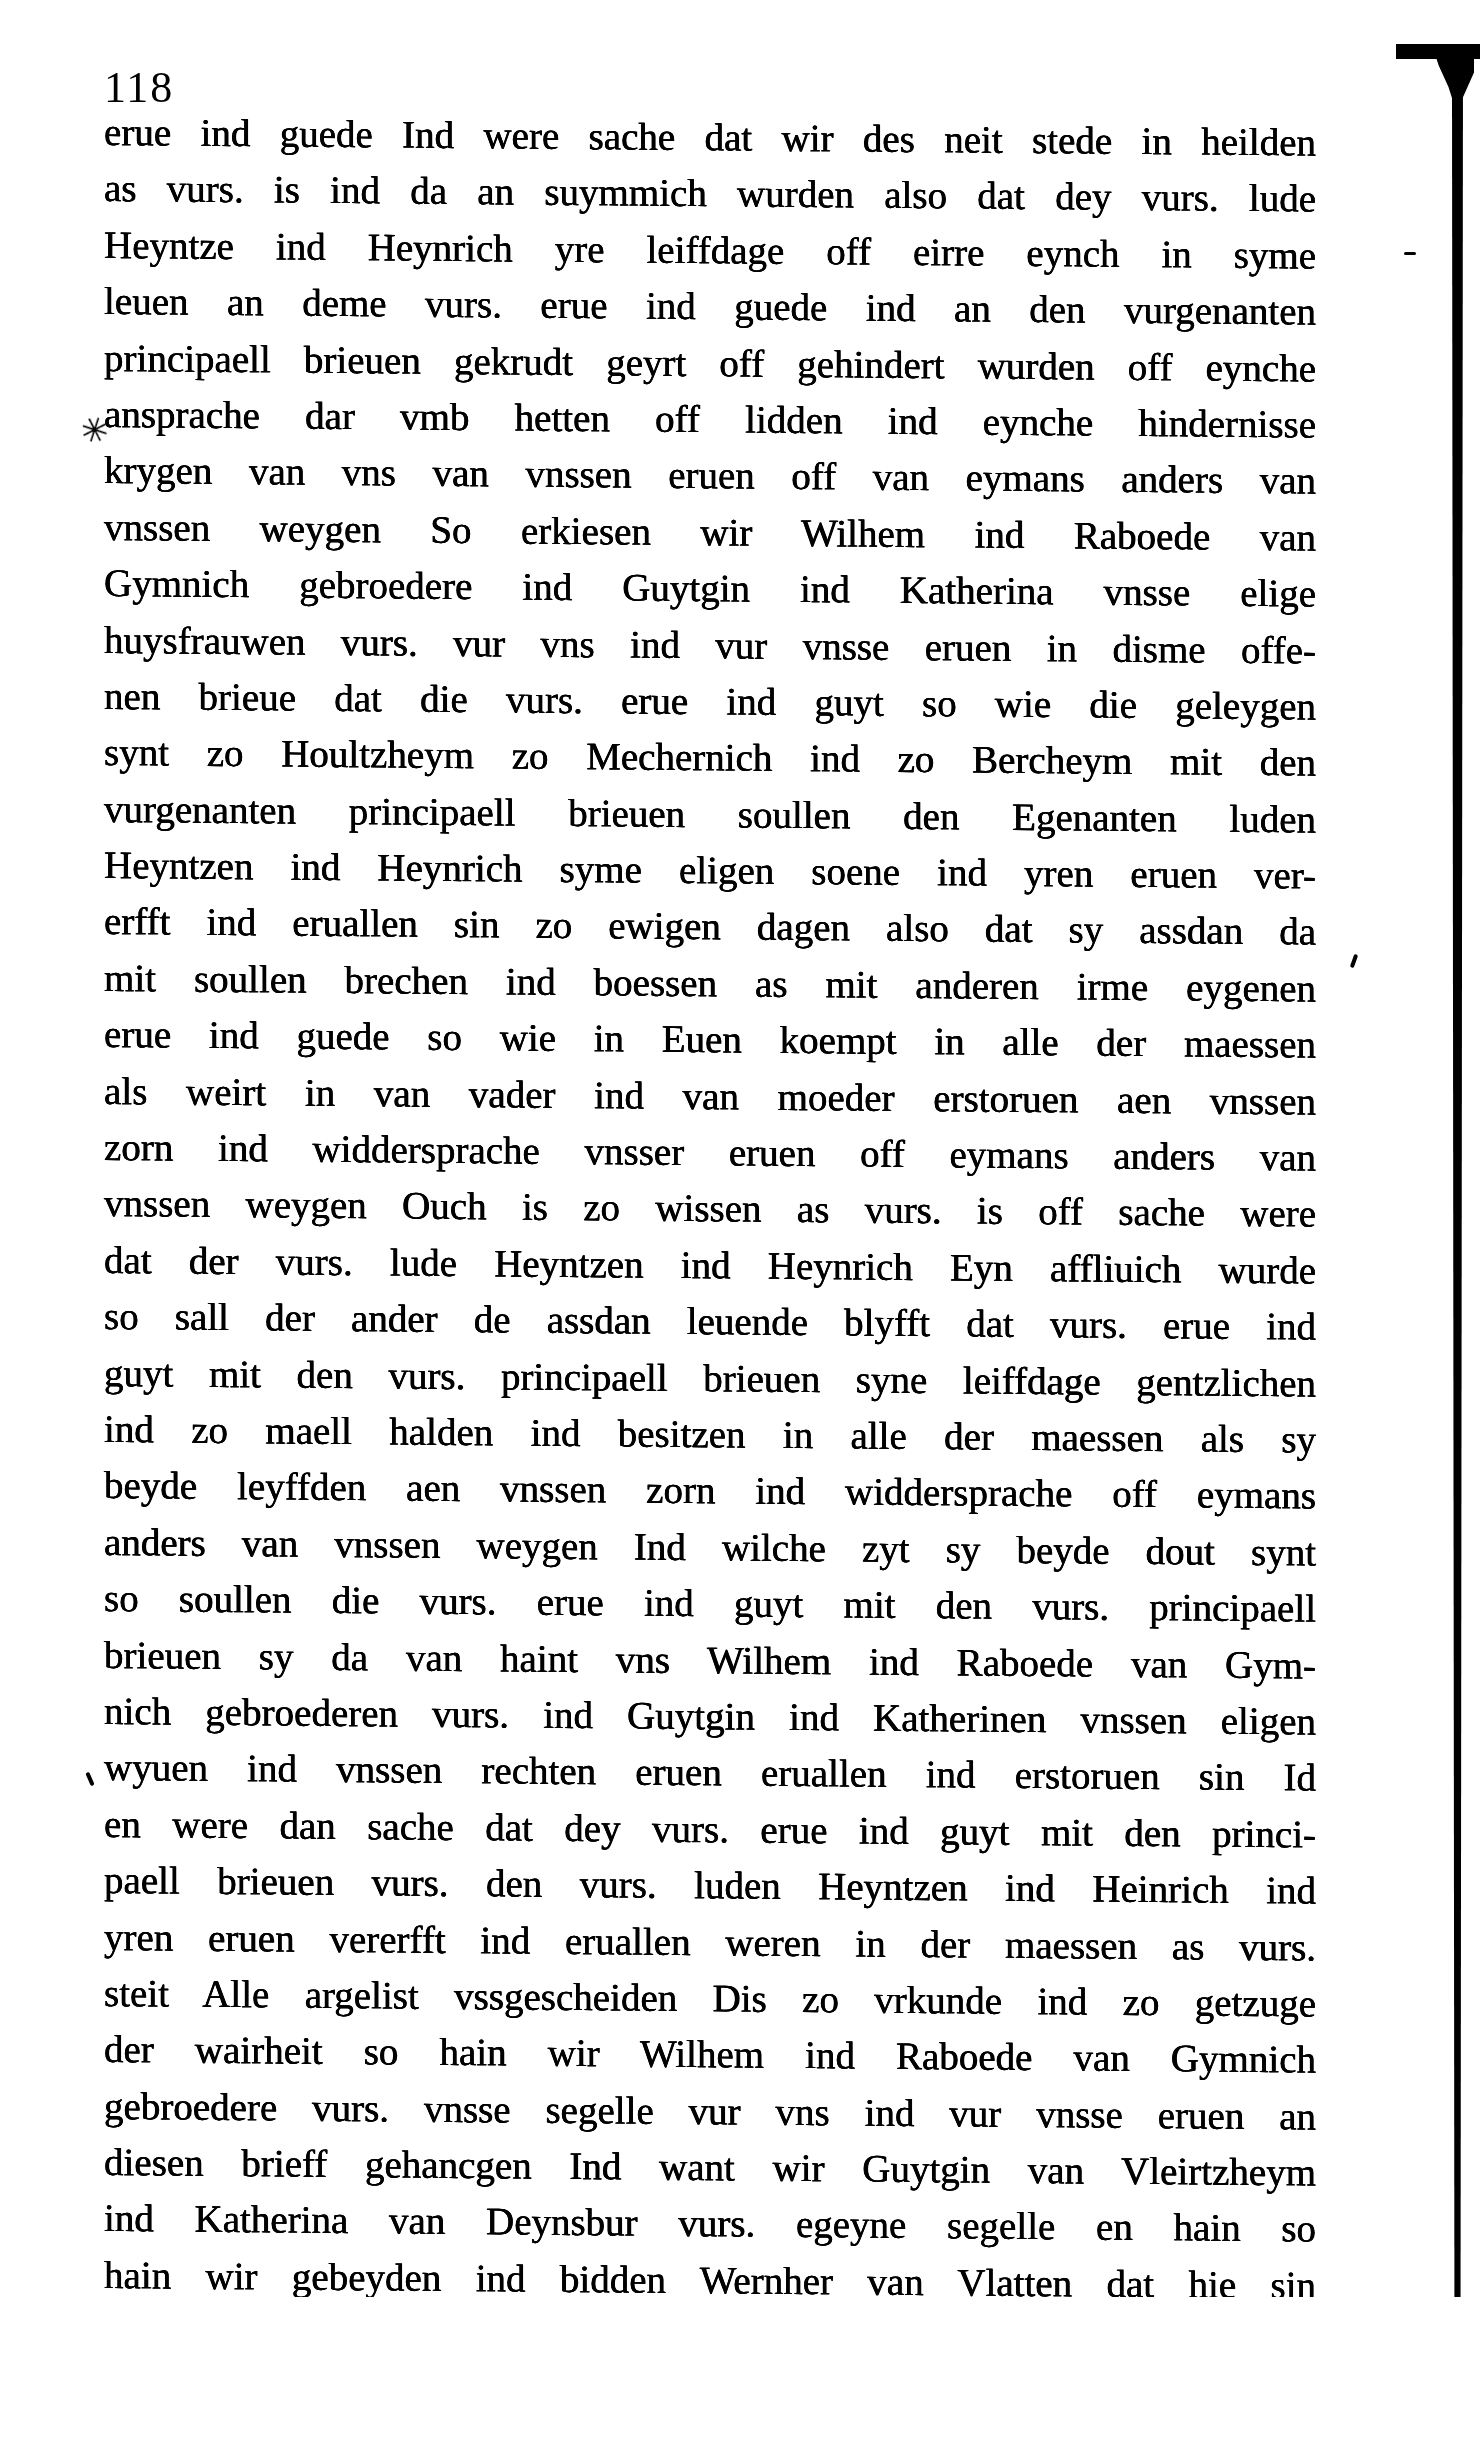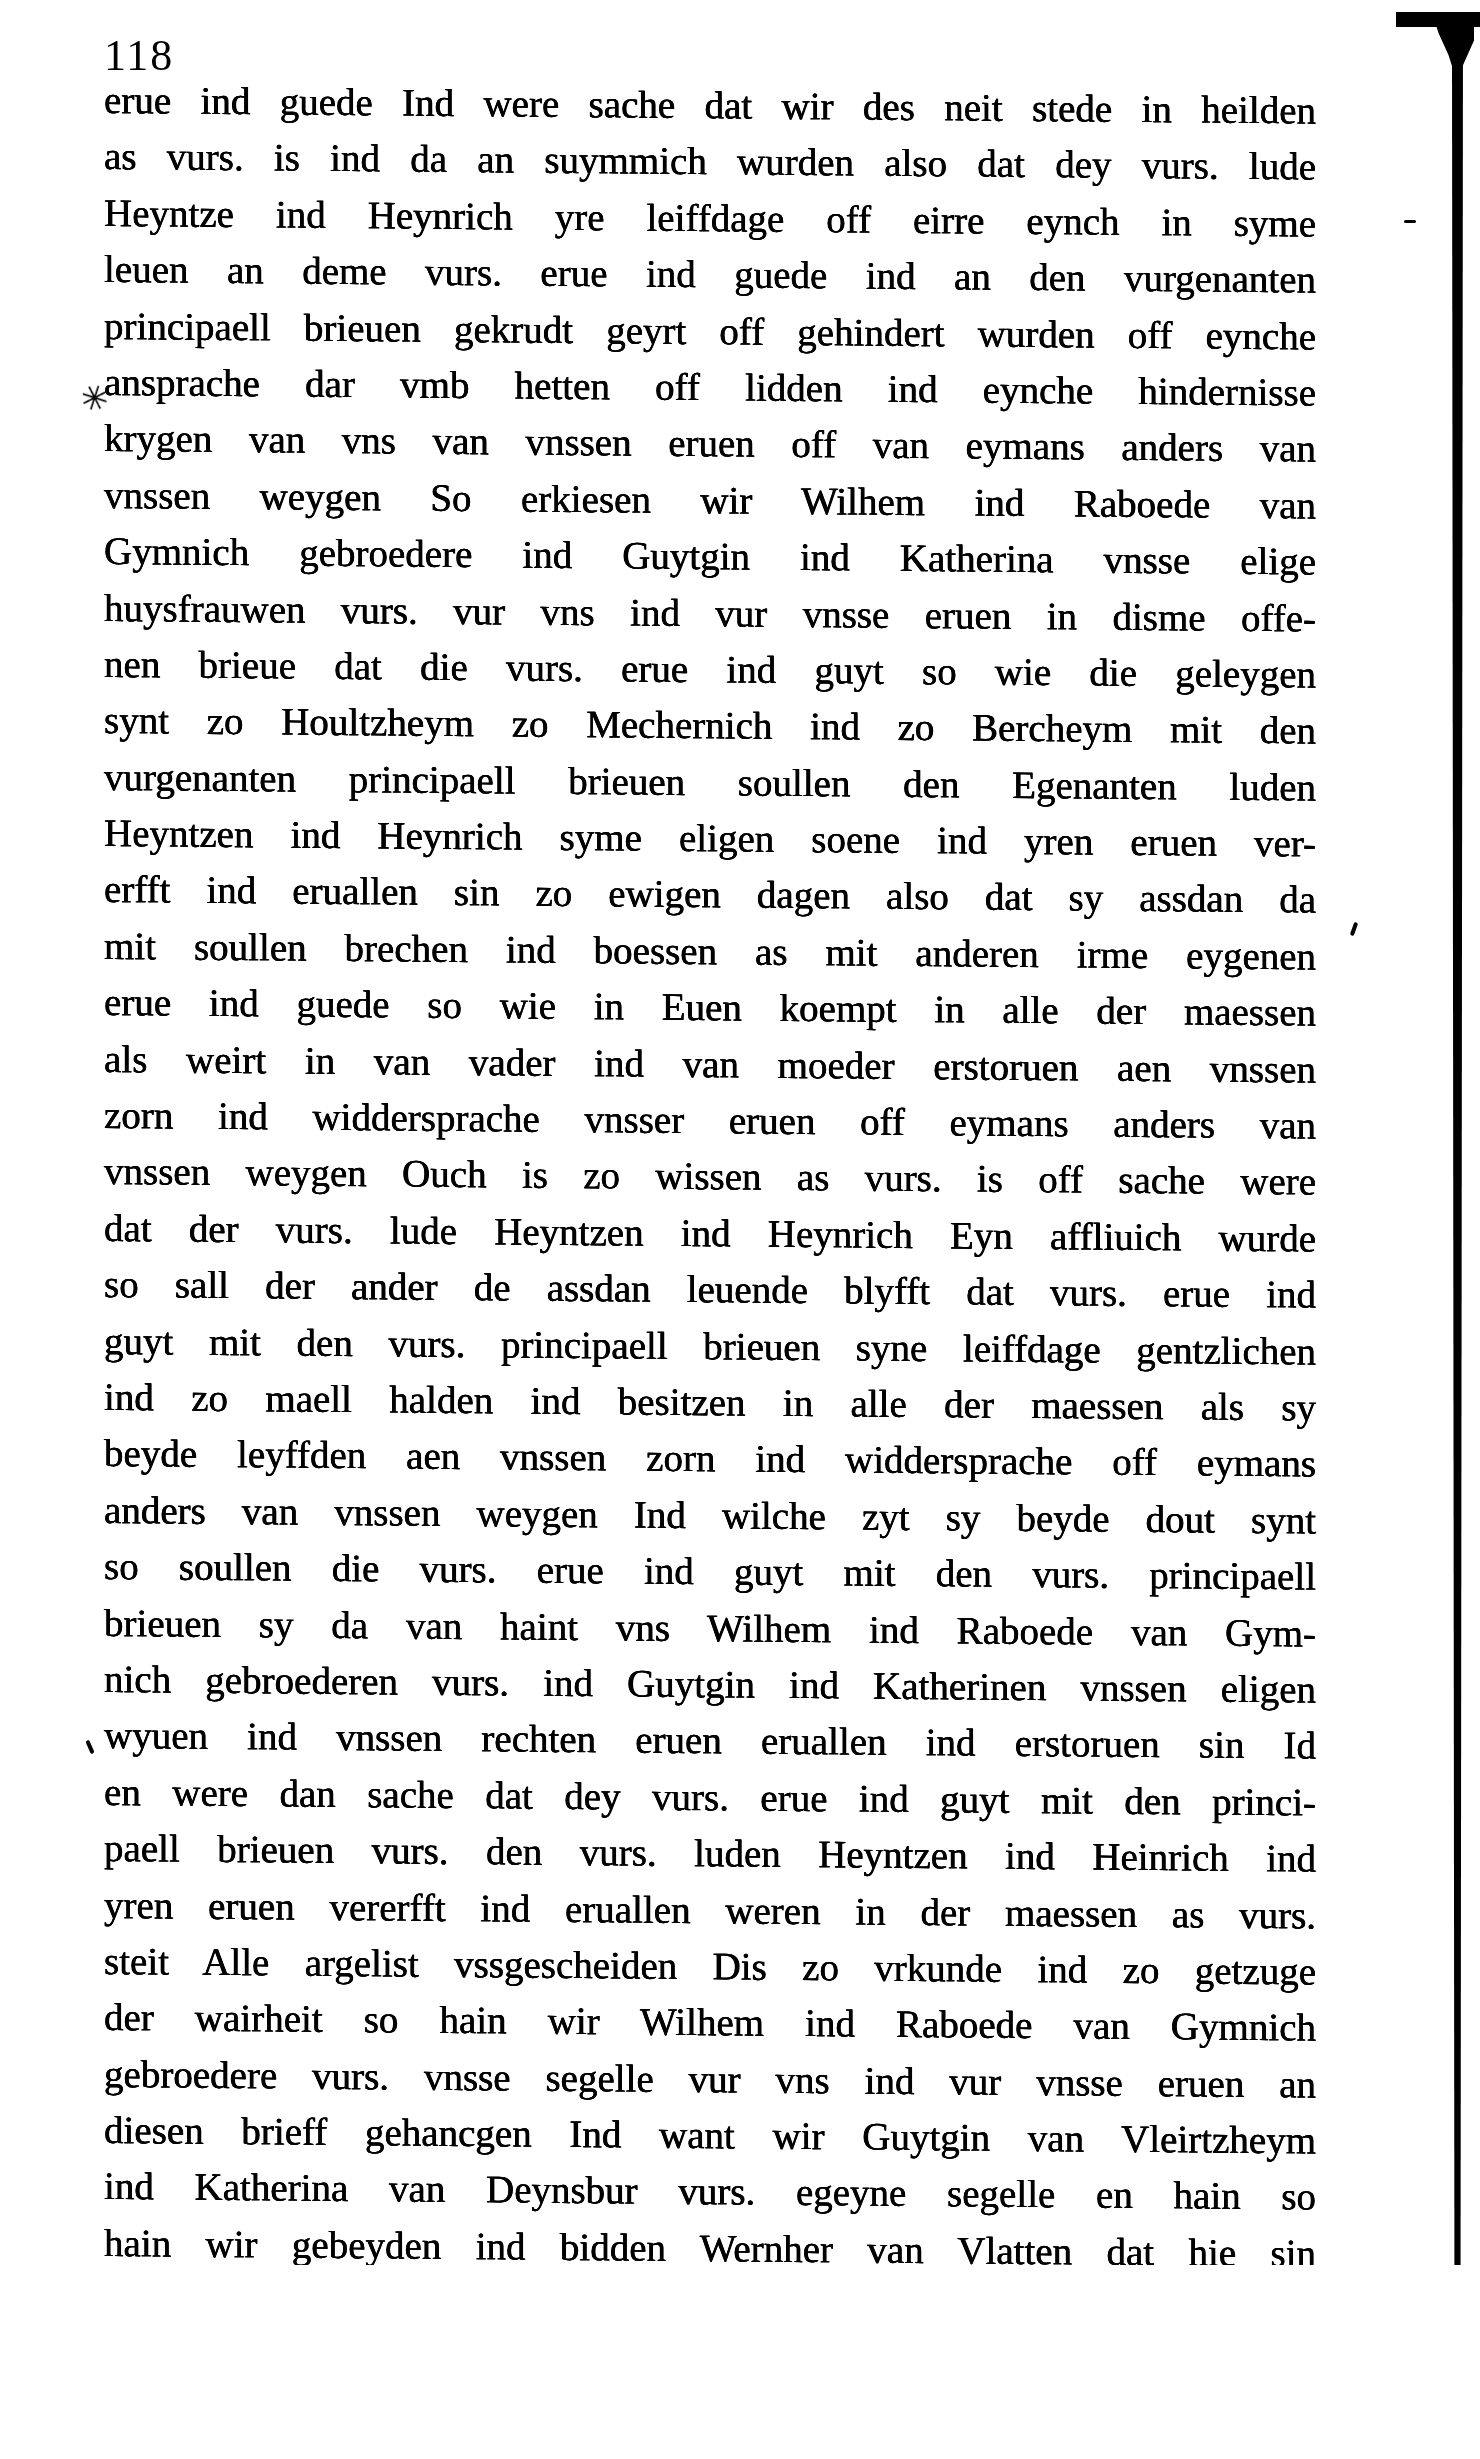--- a/index.html
+++ b/index.html
@@ -8,20 +8,21 @@
     background: #ffffff;
   }
   .sheet {
     position: relative;
     width: 1480px;
     height: 2265px;
     background: #ffffff;
     overflow: hidden;
     font-family: "Liberation Serif", "DejaVu Serif", serif;
     color: #000000;
+    margin-top: 32px;
   }
   .page-number {
     position: absolute;
     left: 104px;
     top: 30px;
     font-size: 44px;
     letter-spacing: 2px;
     color: #000;
   }
   .text-block {

